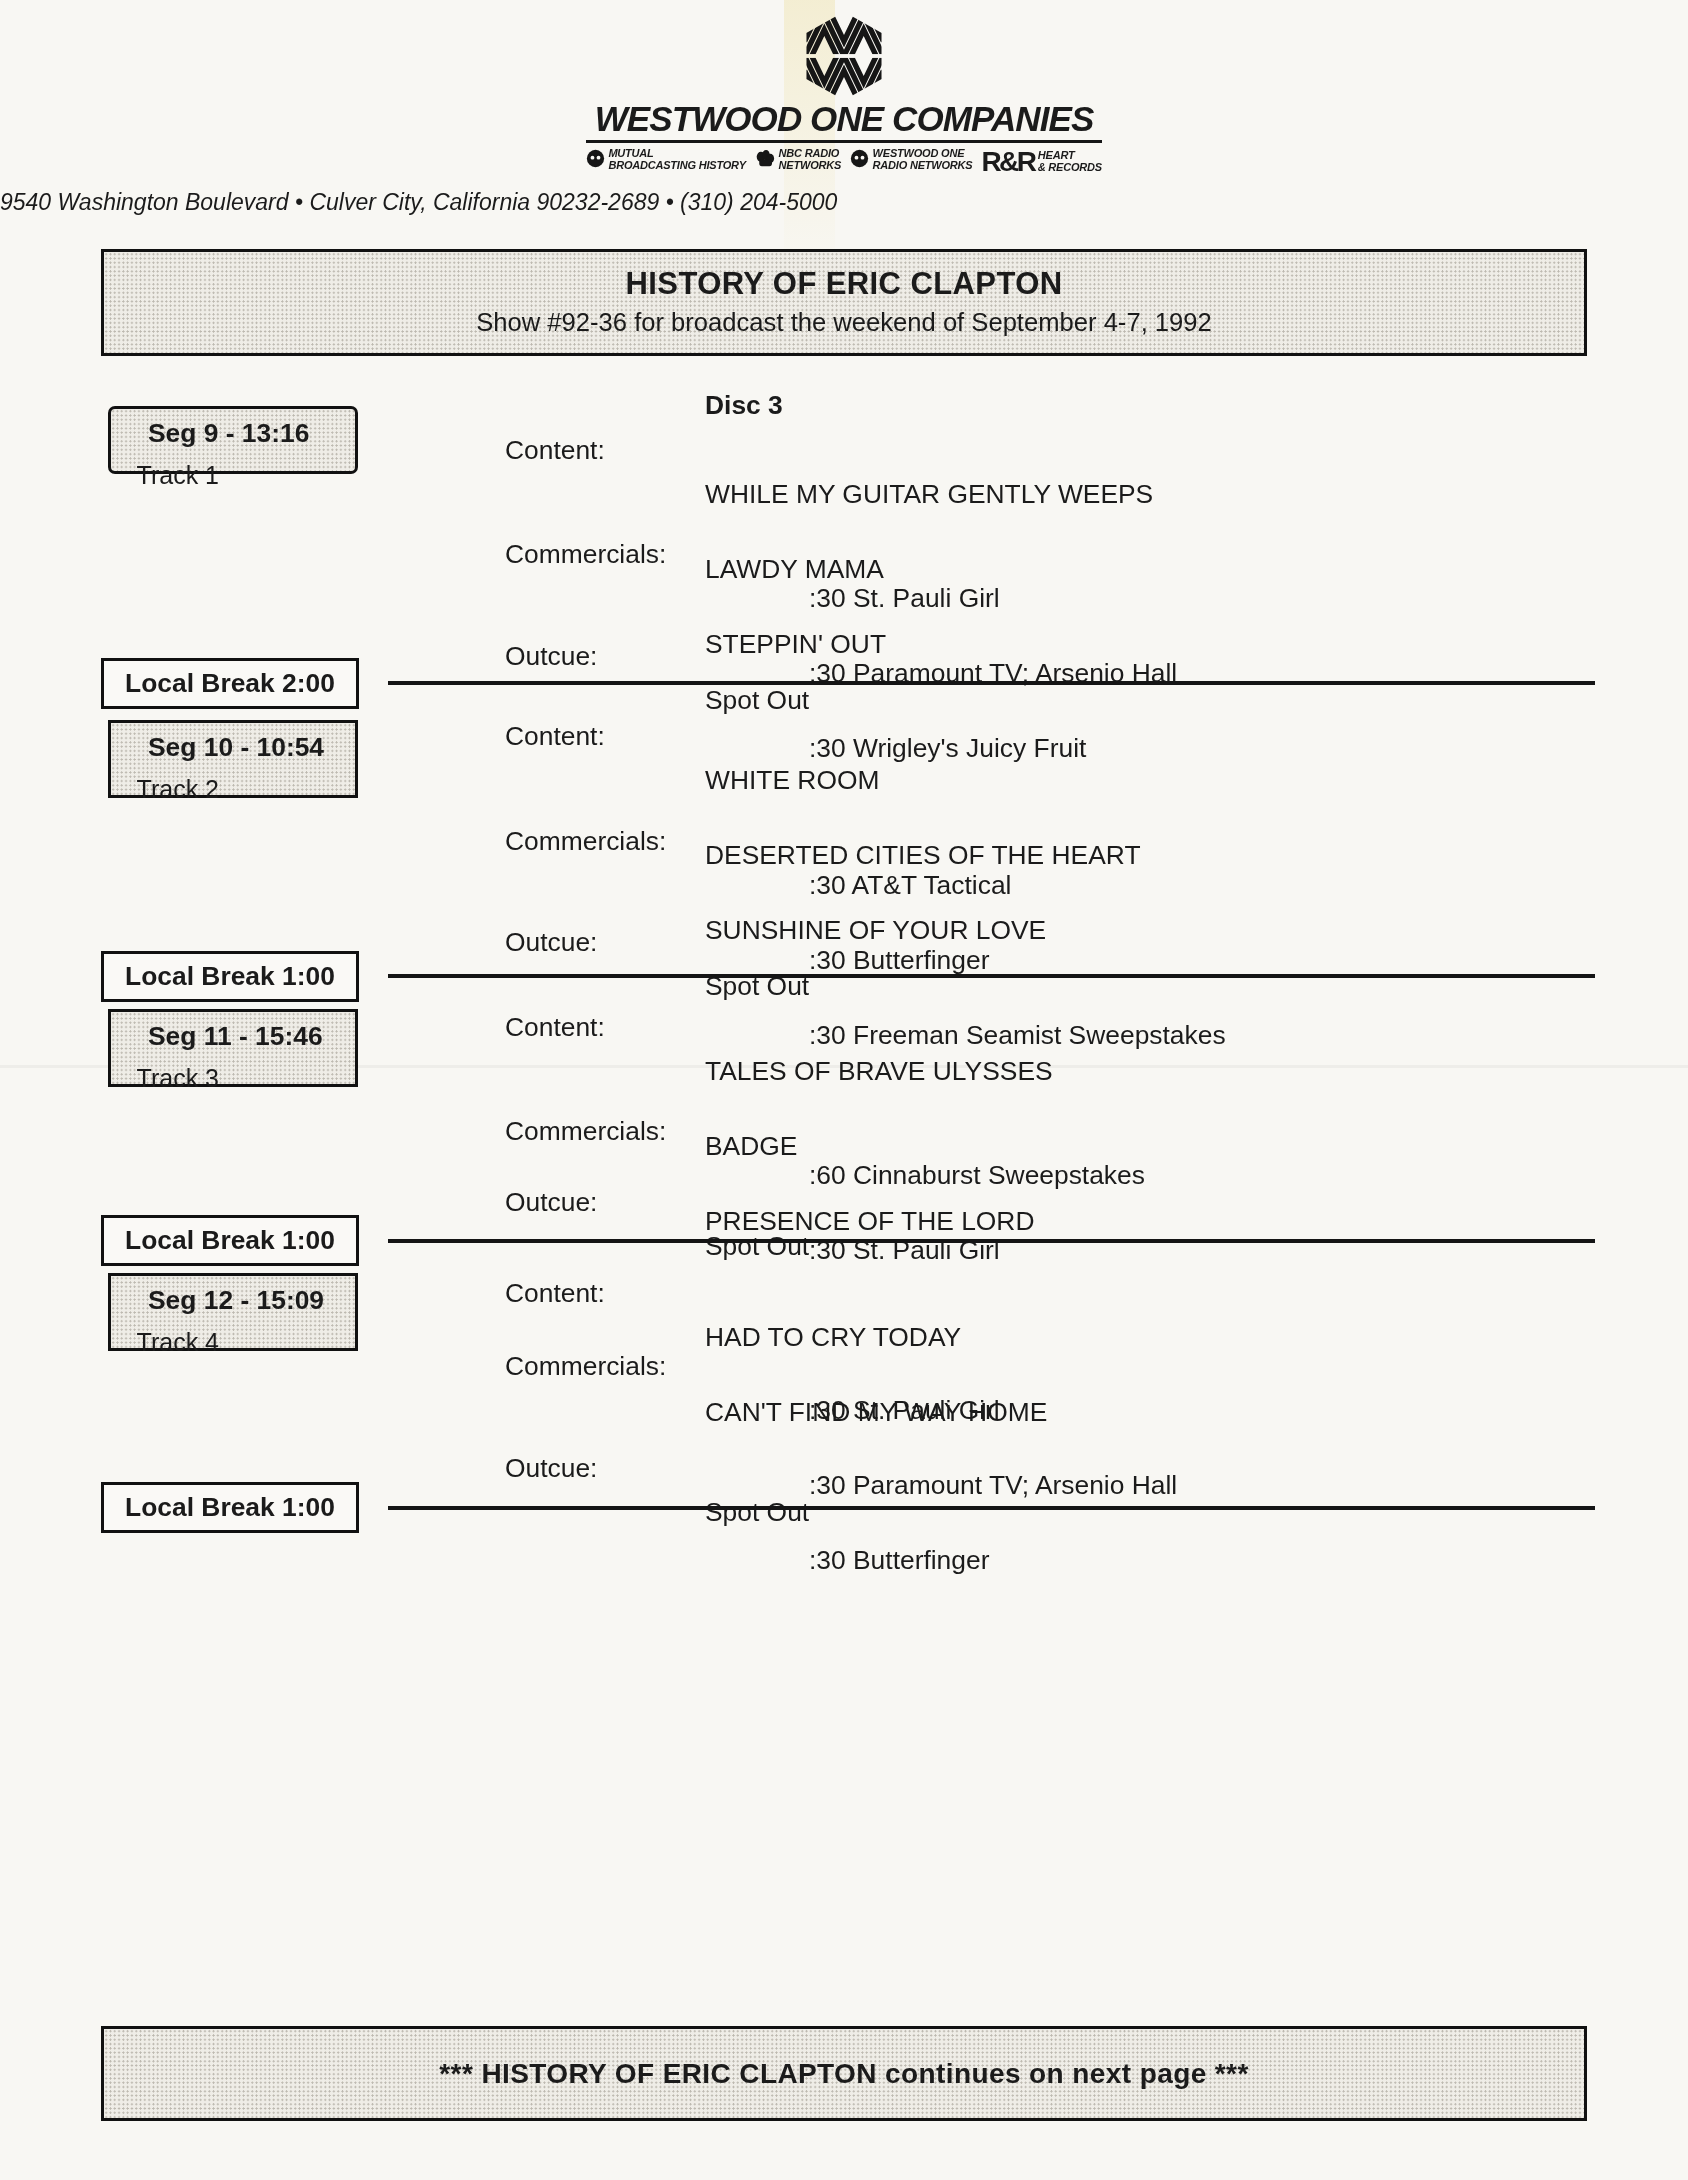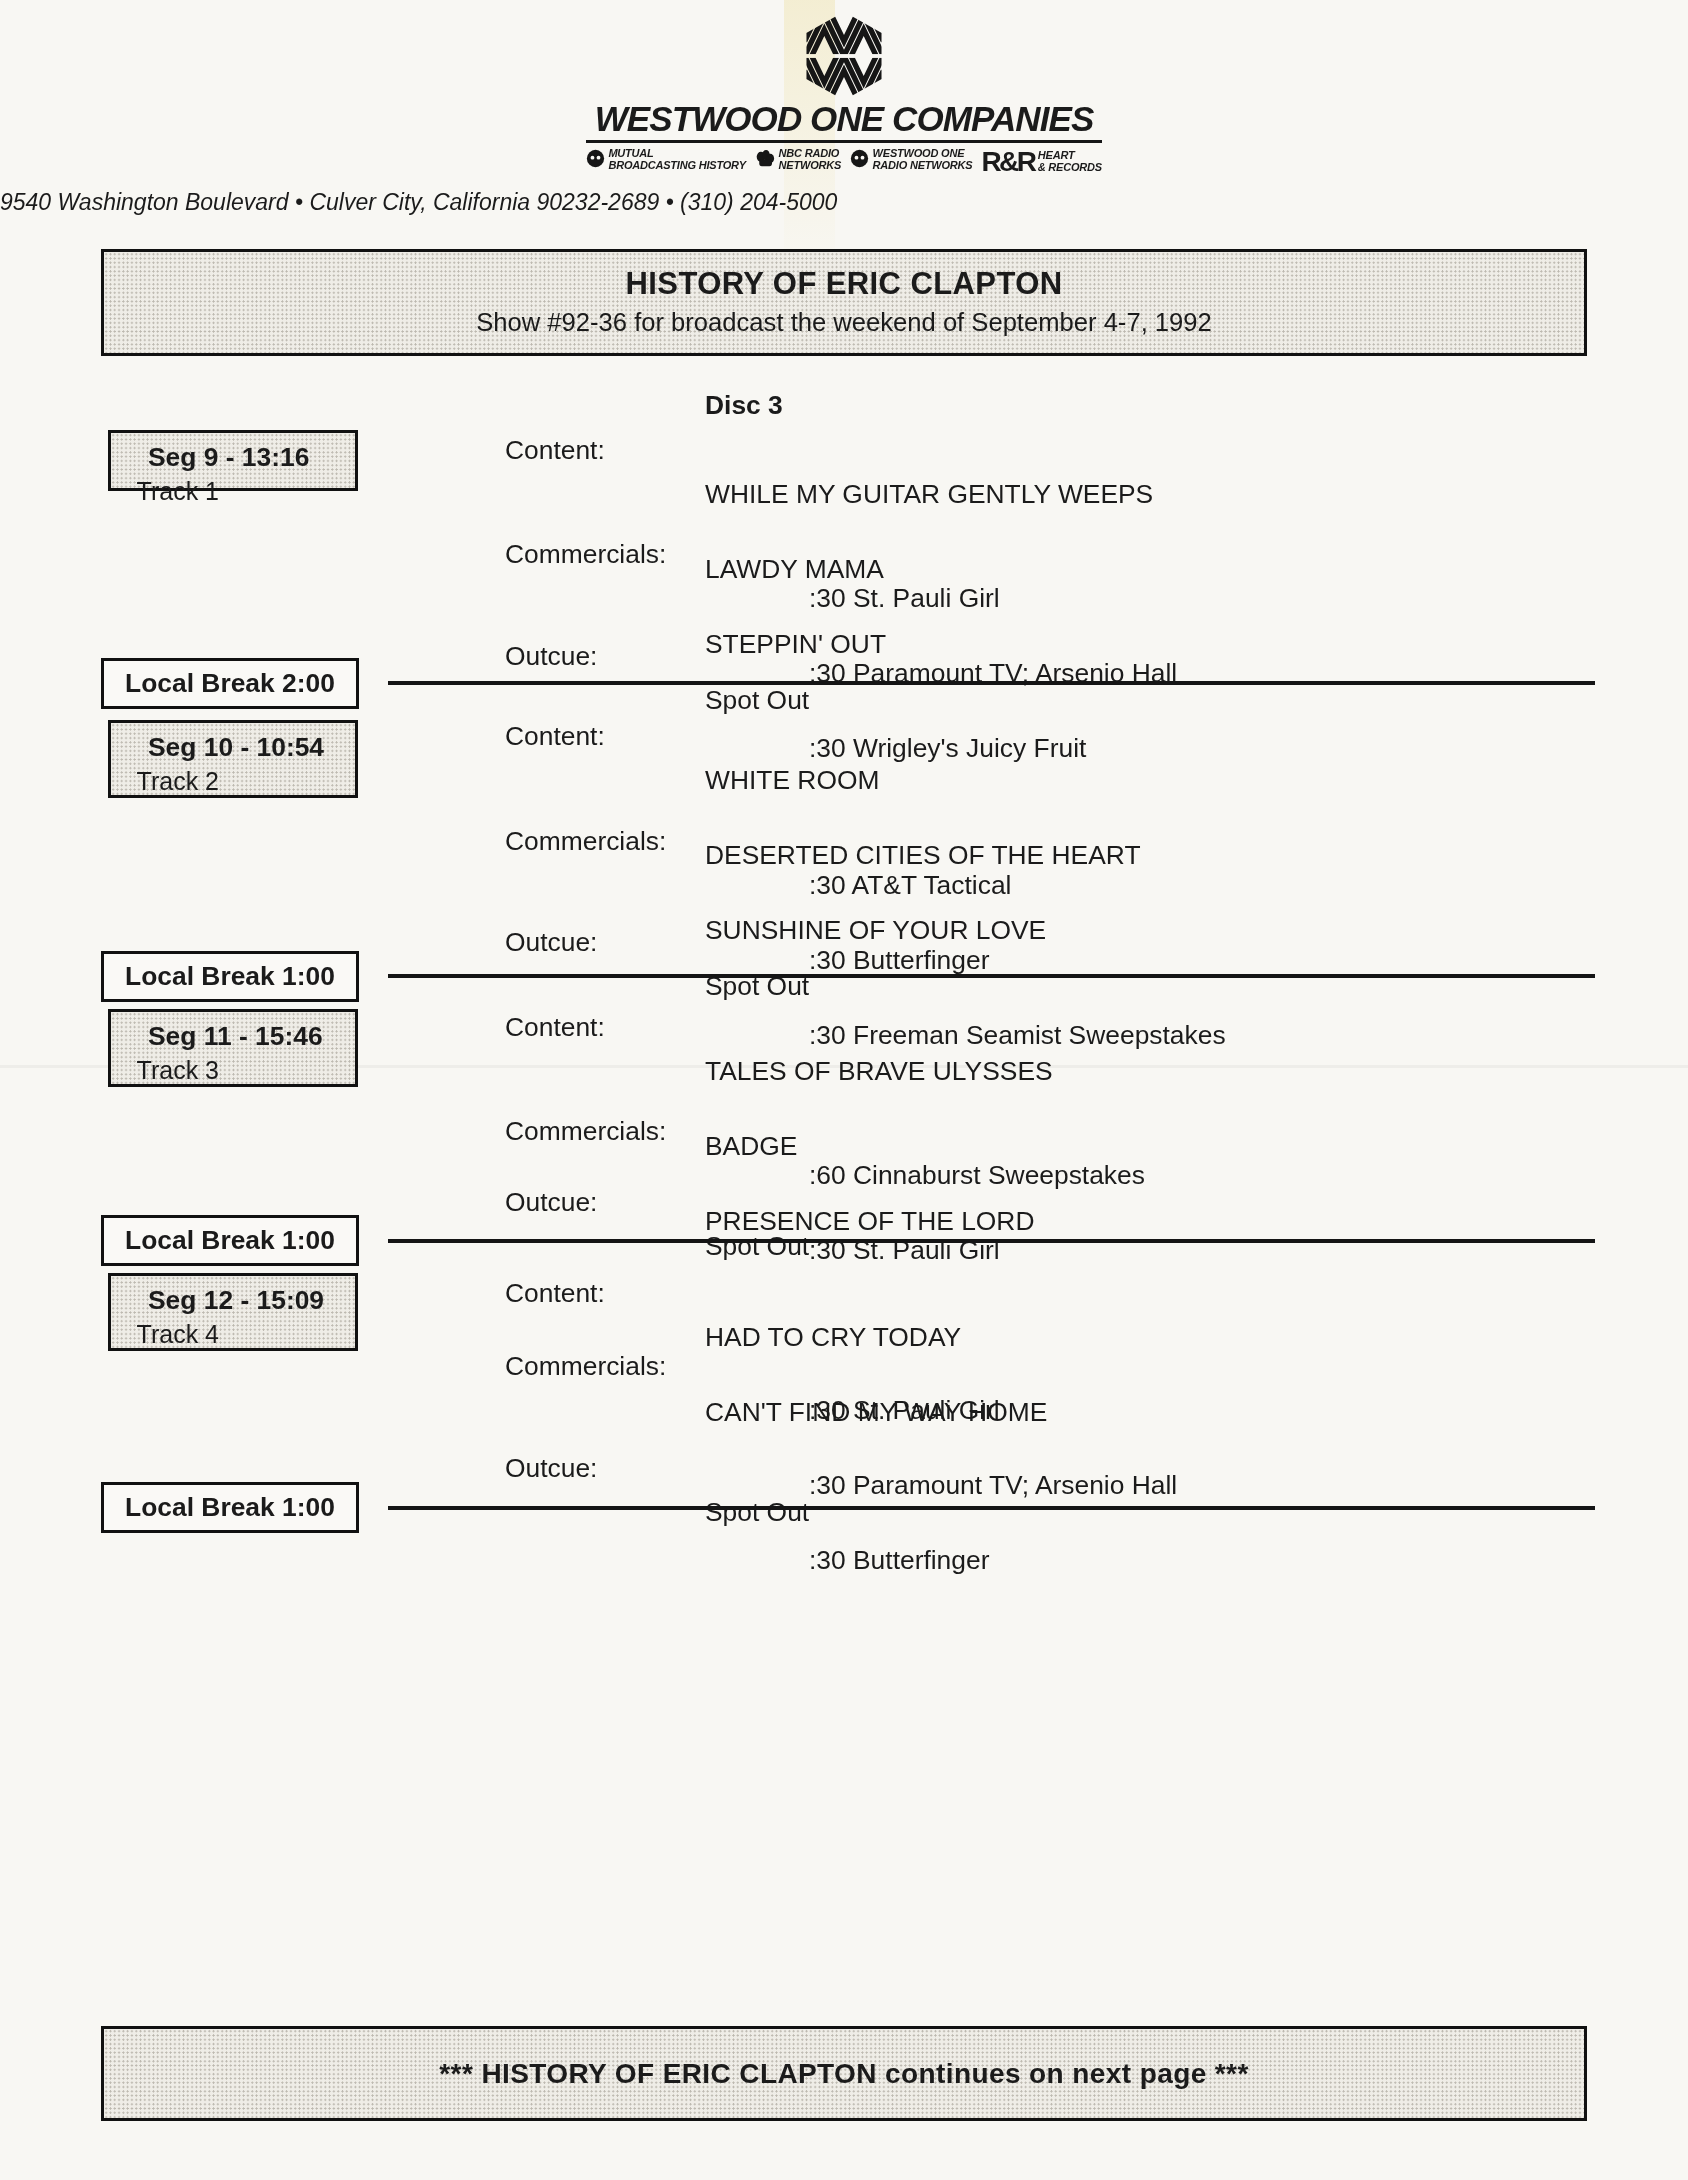--- a/index.html
+++ b/index.html
@@ -52,21 +52,21 @@
 
   
   .disc{position:absolute;left:705px;top:390px;font-size:26.4px;font-weight:700;}
 
   .segbox{
     position:absolute;left:108px;width:250px;
     border:3.4px solid #111;box-sizing:border-box;
     padding-top:8.5px;
   }
   .segbox .l1{font-size:26.4px;font-weight:700;padding-left:37px;white-space:nowrap;}
-  .segbox .l2{font-size:25px;padding-left:25.6px;margin-top:4px;}
+  .segbox .l2{font-size:25px;padding-left:25.6px;margin-top:12px;}
 
   .breakbox{
     position:absolute;left:101px;width:258px;height:51px;
     background:#faf9f6;border:3.4px solid #111;box-sizing:border-box;
     display:flex;align-items:center;justify-content:center;
     font-size:26.4px;font-weight:700;white-space:nowrap;
   }
 
   .sep{position:absolute;left:388px;width:1207px;height:4.3px;background:#151515;}
 
@@ -161,21 +161,21 @@
 
   <div class="address">9540 Washington Boulevard • Culver City, California 90232-2689 • (310) 204-5000</div>
 
   <div class="title-box halftone">
     <div class="t1">HISTORY OF ERIC CLAPTON</div>
     <div class="t2">Show #92-36 for broadcast the weekend of September 4-7, 1992</div>
   </div>
 
   <div class="disc">Disc 3</div>
 
-  <div class="segbox halftone" style="top:430px;height:61px;">
+  <div class="segbox halftone" style="top:406px;height:68px;border-radius:7px;">
     <div class="l1">Seg 9 - 13:16</div>
     <div class="l2">Track 1</div>
   </div>
   <div class="row" style="top:435px;">
     <span class="lbl">Content:</span>
     <div class="vals">
       <div>WHILE MY GUITAR GENTLY WEEPS</div>
       <div>LAWDY MAMA</div>
       <div>STEPPIN' OUT</div>
     </div>

